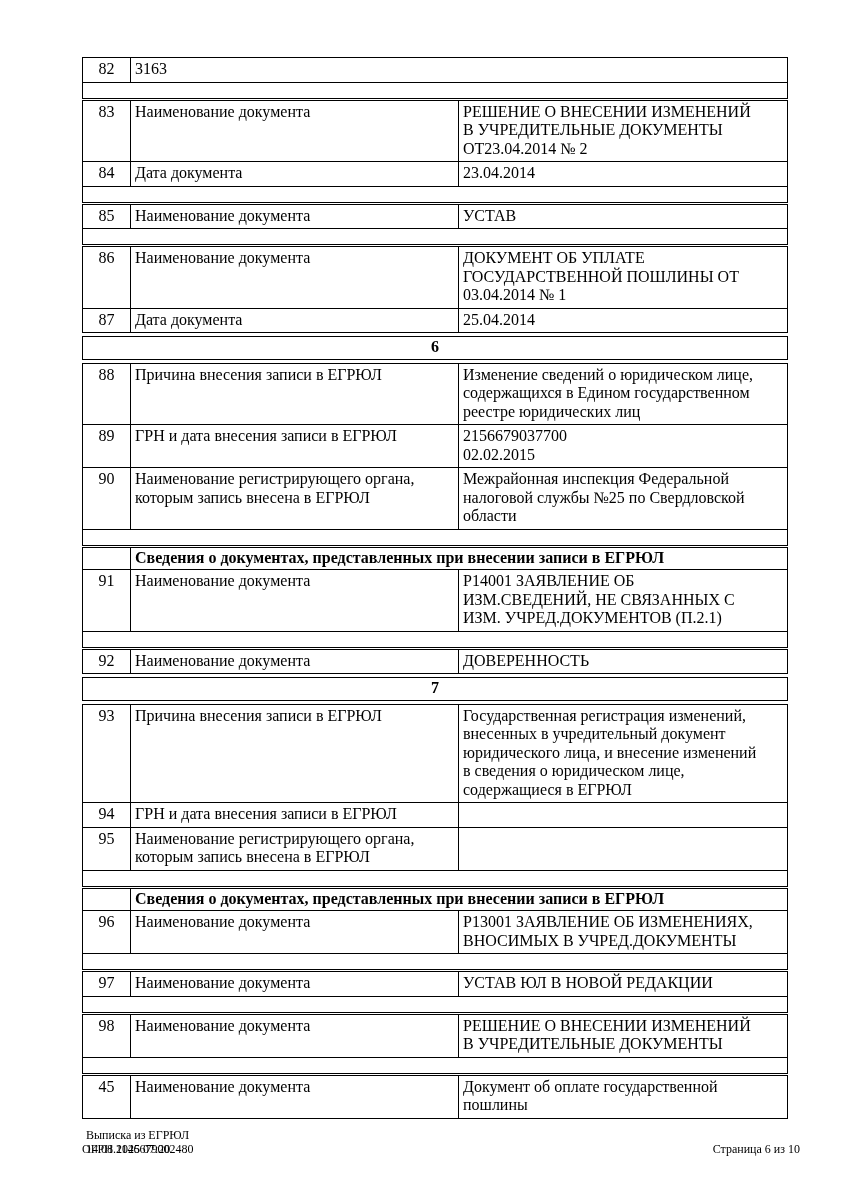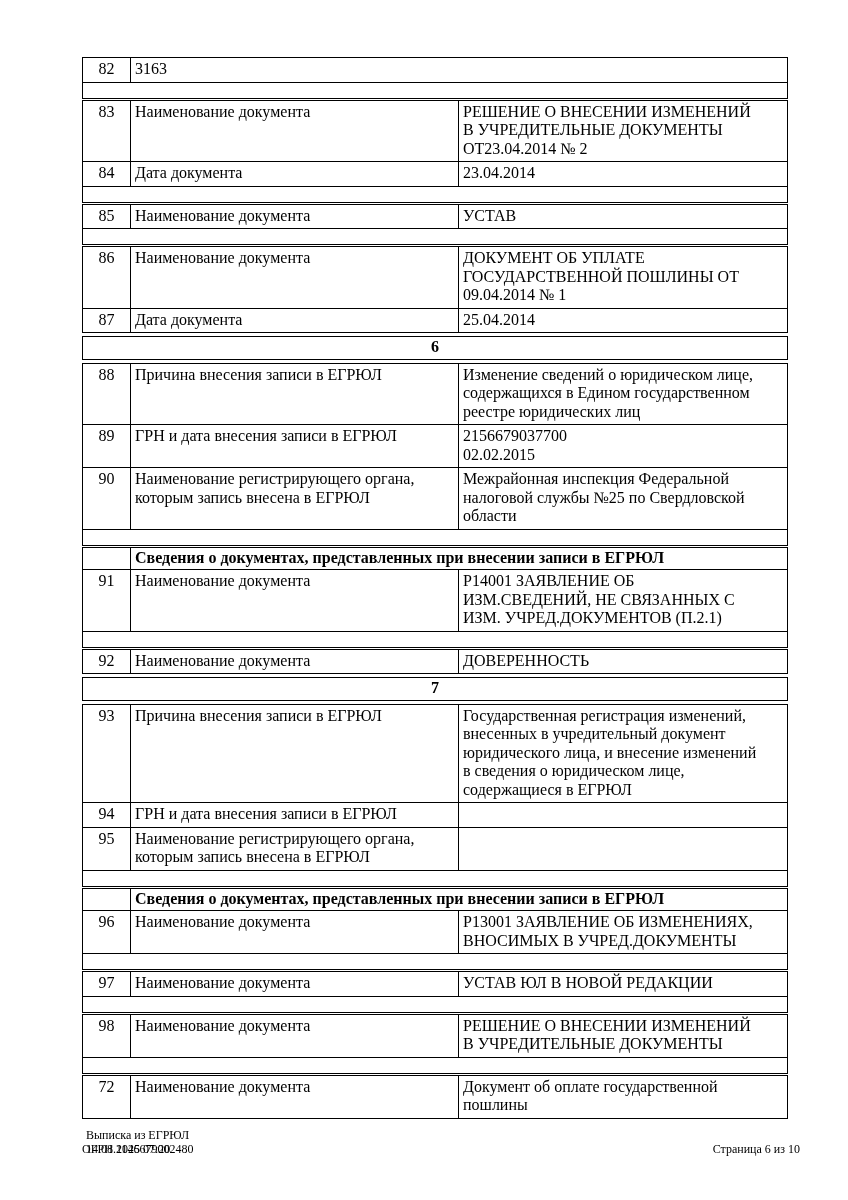--- a/index.html
+++ b/index.html
@@ -64,21 +64,21 @@
         <div class="cell c-num">85</div>
         <div class="cell c-label">Наименование документа</div>
         <div class="cell c-value">УСТАВ</div>
       </div>
       <div class="trow spacer"></div>
       <div class="trow data">
         <div class="cell c-num">86</div>
         <div class="cell c-label">Наименование документа</div>
         <div class="cell c-value">ДОКУМЕНТ ОБ УПЛАТЕ
 ГОСУДАРСТВЕННОЙ ПОШЛИНЫ ОТ
-09.04.2014 № 1</div>
+03.04.2014 № 1</div>
       </div>
       <div class="trow data">
         <div class="cell c-num">87</div>
         <div class="cell c-label">Дата документа</div>
         <div class="cell c-value">25.04.2014</div>
       </div>
       <div class="trow section">
         <div class="section-cell">6</div>
       </div>
       <div class="trow data">
@@ -160,21 +160,21 @@
       </div>
       <div class="trow spacer"></div>
       <div class="trow data">
         <div class="cell c-num">98</div>
         <div class="cell c-label">Наименование документа</div>
         <div class="cell c-value">РЕШЕНИЕ О ВНЕСЕНИИ ИЗМЕНЕНИЙ
 В УЧРЕДИТЕЛЬНЫЕ ДОКУМЕНТЫ</div>
       </div>
       <div class="trow spacer"></div>
       <div class="trow data">
-        <div class="cell c-num">72</div>
+        <div class="cell c-num">45</div>
         <div class="cell c-label">Наименование документа</div>
         <div class="cell c-value">Документ об оплате государственной
 пошлины</div>
       </div>
     </div>
   <div class="footer">
     <div class="footer-left">
       <div>Выписка из ЕГРЮЛ</div>
       <div>14.08.2025 07:20</div>
     </div>

